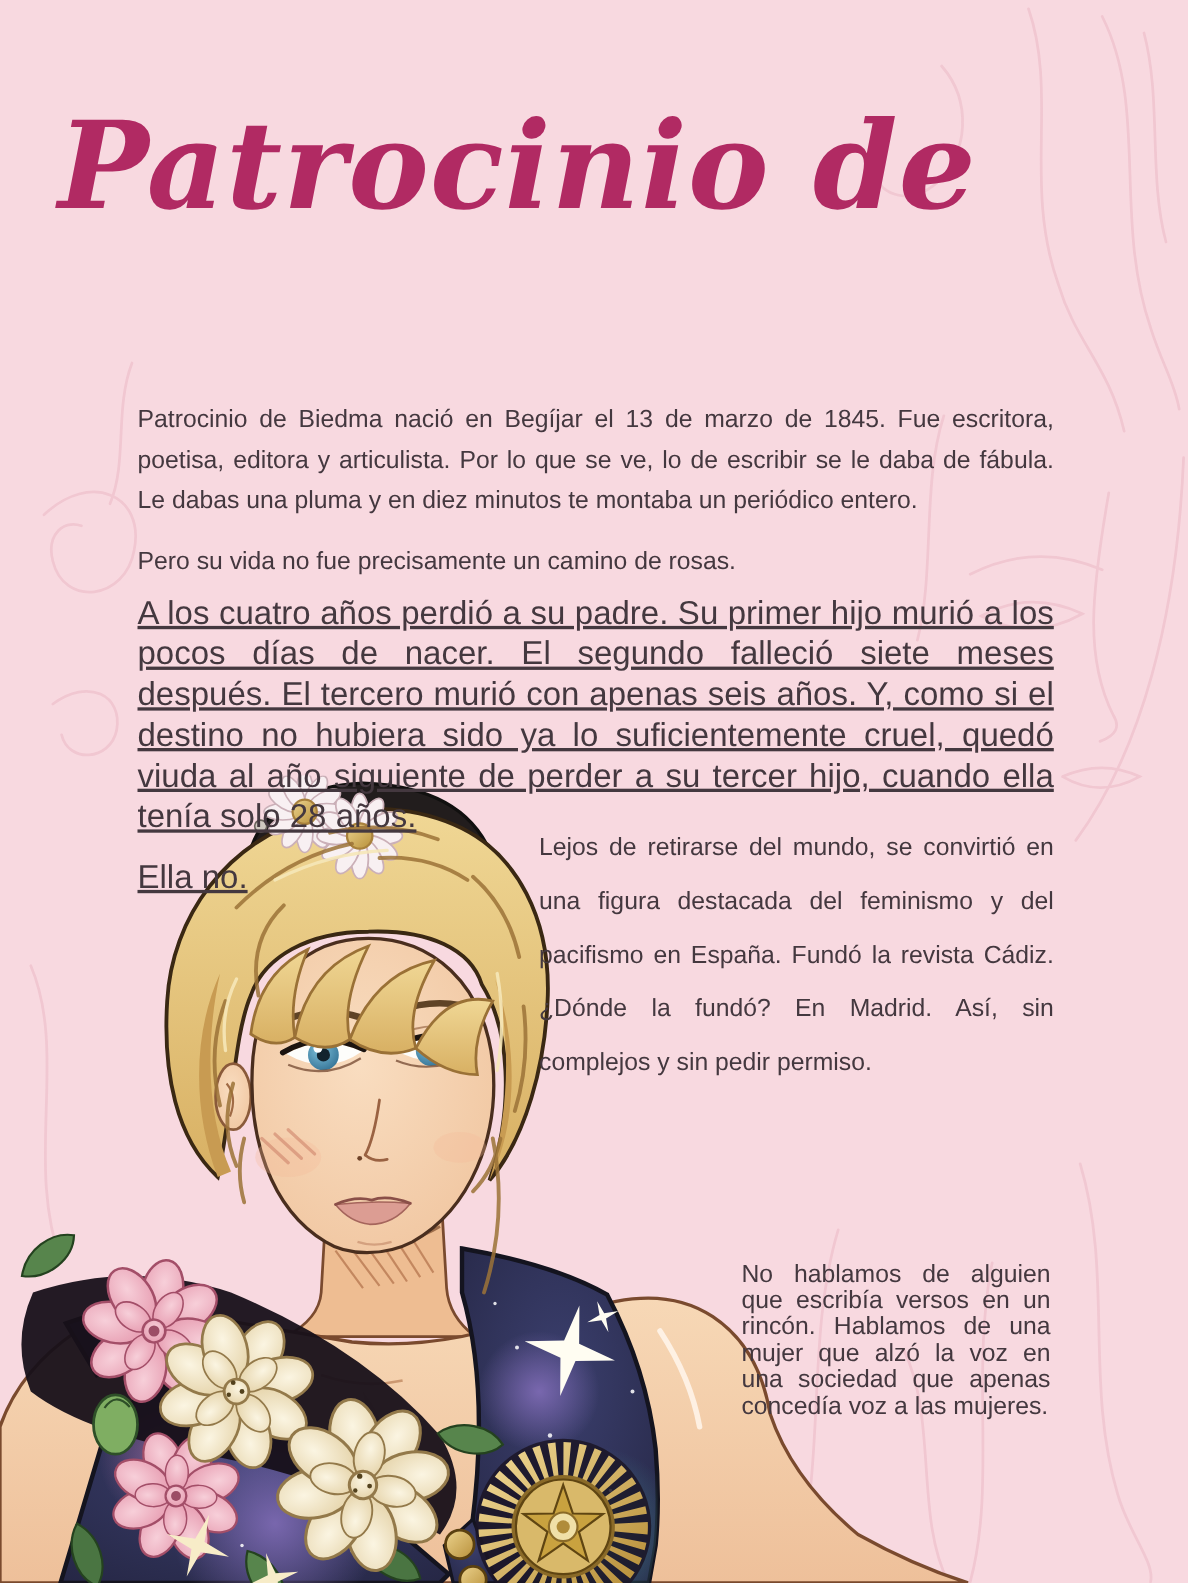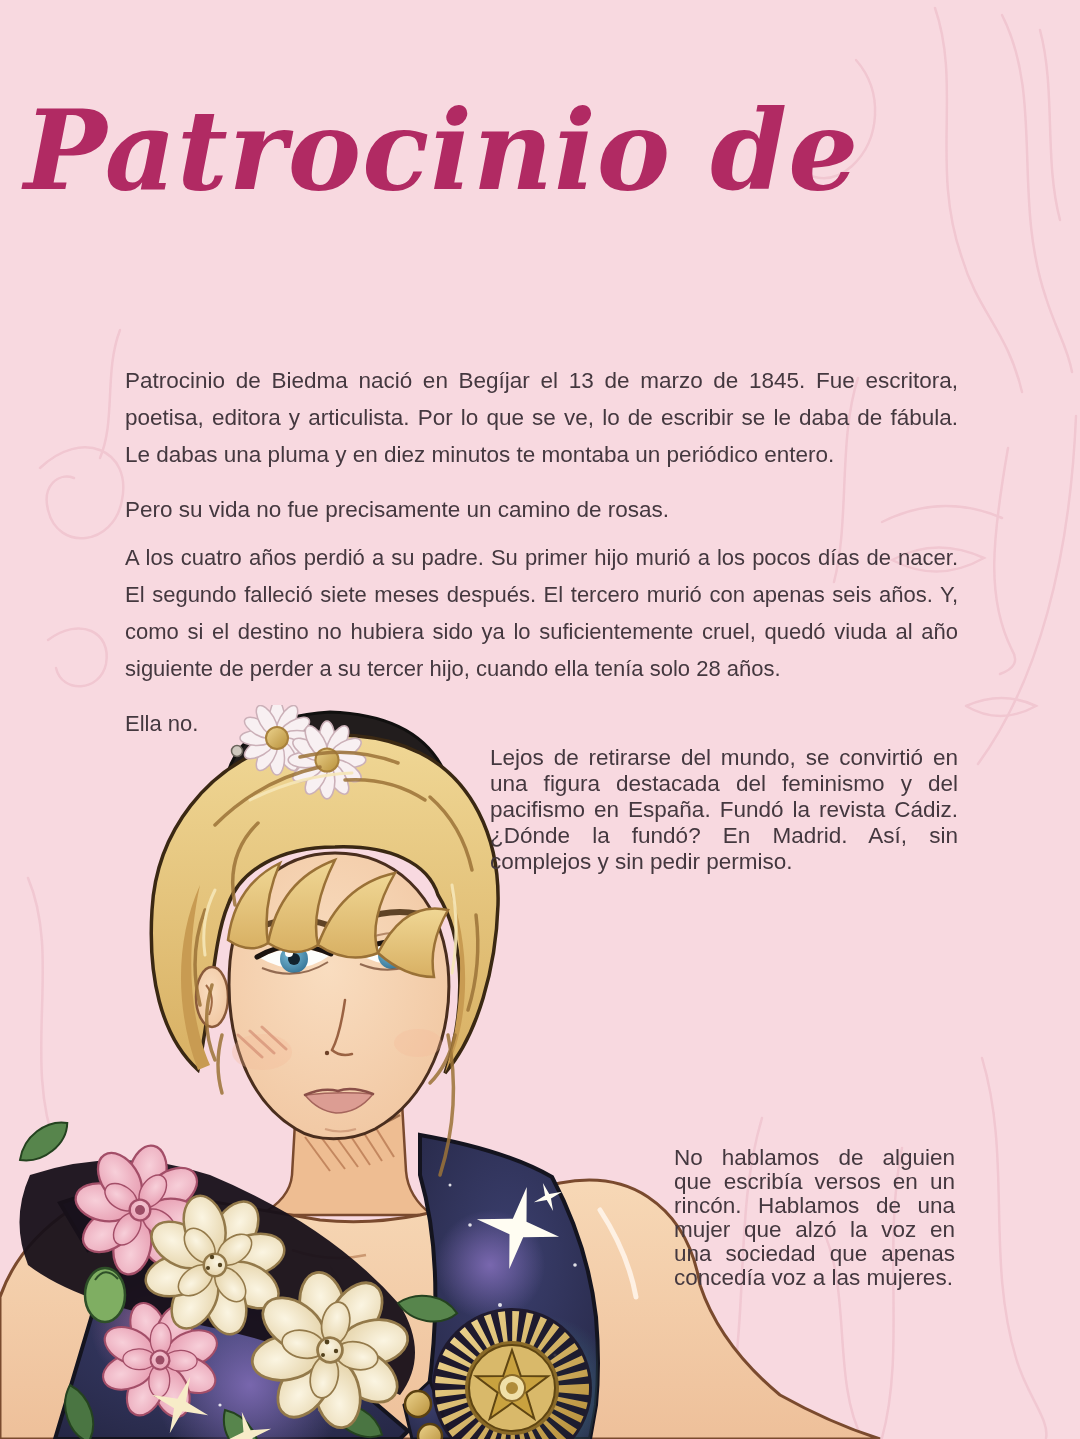--- a/index.html
+++ b/index.html
@@ -5,29 +5,29 @@
   html,body{margin:0;padding:0;}
   body{
     width:1080px;height:1439px;position:relative;overflow:hidden;
     background:#f8d9e0;
     font-family:"Liberation Sans",sans-serif;
   }
   .doodles{position:absolute;left:0;top:0;z-index:0;}
   .illustration{position:absolute;left:0;top:705px;z-index:1;}
   .page-title{
     position:absolute;top:14px;left:0;width:888px;z-index:2;
-    text-align:left;color:#b12a63;
+    text-align:right;color:#b12a63;
     font-family:"DejaVu Serif",serif;font-style:italic;font-weight:700;
-    font-size:110px;line-height:126px;letter-spacing:1px;margin-left:24px;
+    font-size:110px;line-height:126px;letter-spacing:1px;
   }
   .textblock{position:absolute;z-index:2;color:#44383f;text-align:justify;}
   .textblock p{margin:18px;padding:0;}
   #intro{left:107px;top:344px;width:869px;font-size:22.5px;line-height:37px;}
-  #hardships{left:107px;top:521px;width:869px;font-size:22px;line-height:37px;}
-  #legacy{left:472px;top:727px;width:504px;font-size:22.5px;line-height:26px;}
+  #hardships{left:107px;top:521px;width:869px;font-size:30px;line-height:37px;text-decoration:underline;}
+  #legacy{left:472px;top:727px;width:504px;font-size:22.5px;line-height:49px;}
   #closing{left:656px;top:1128px;width:317px;font-size:22.5px;line-height:24px;}
 </style>
 </head>
 <body>
 
 <svg class="doodles" width="1080" height="1439" viewBox="0 0 1080 1439">
   <g stroke="#f0c4cf" stroke-width="2.5" fill="none" opacity="0.85" stroke-linecap="round">
     <path d="M935,8 C962,86 930,168 962,258 C978,312 1008,332 1022,392"></path>
     <path d="M1002,15 C1044,98 1012,198 1046,298 C1056,330 1068,348 1072,372"></path>
     <path d="M1040,30 C1056,90 1044,160 1060,220"></path>

